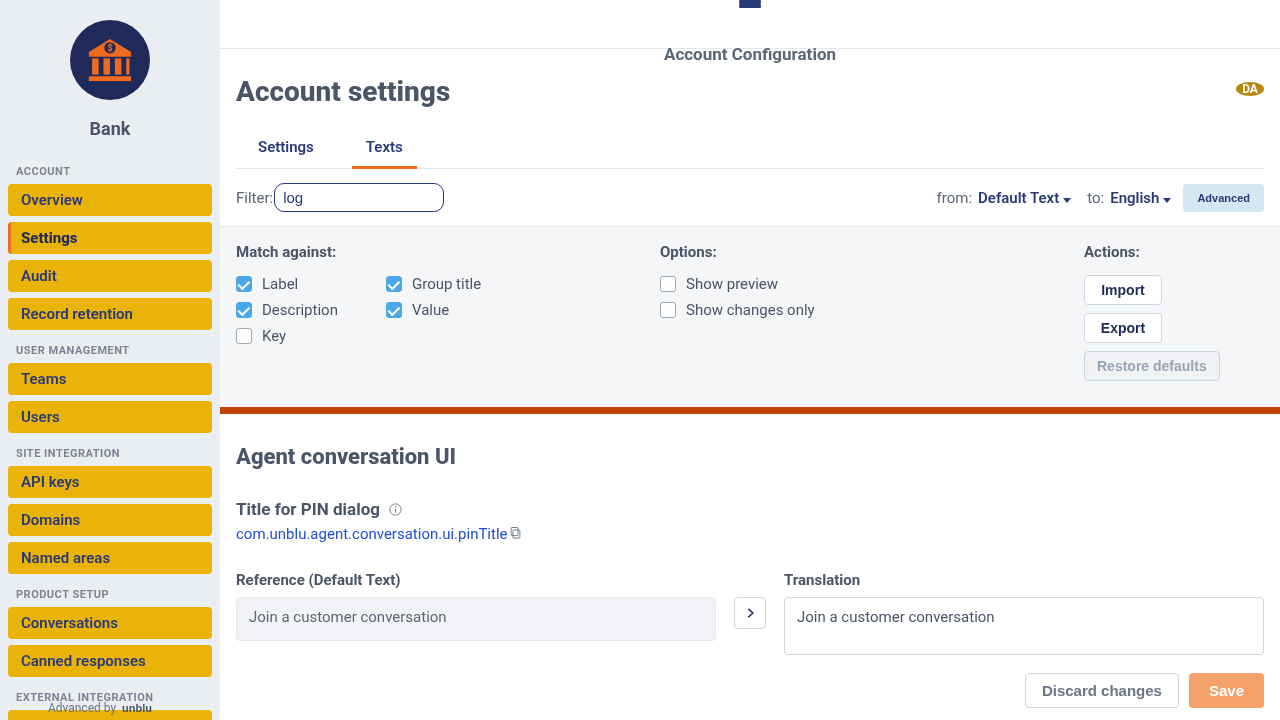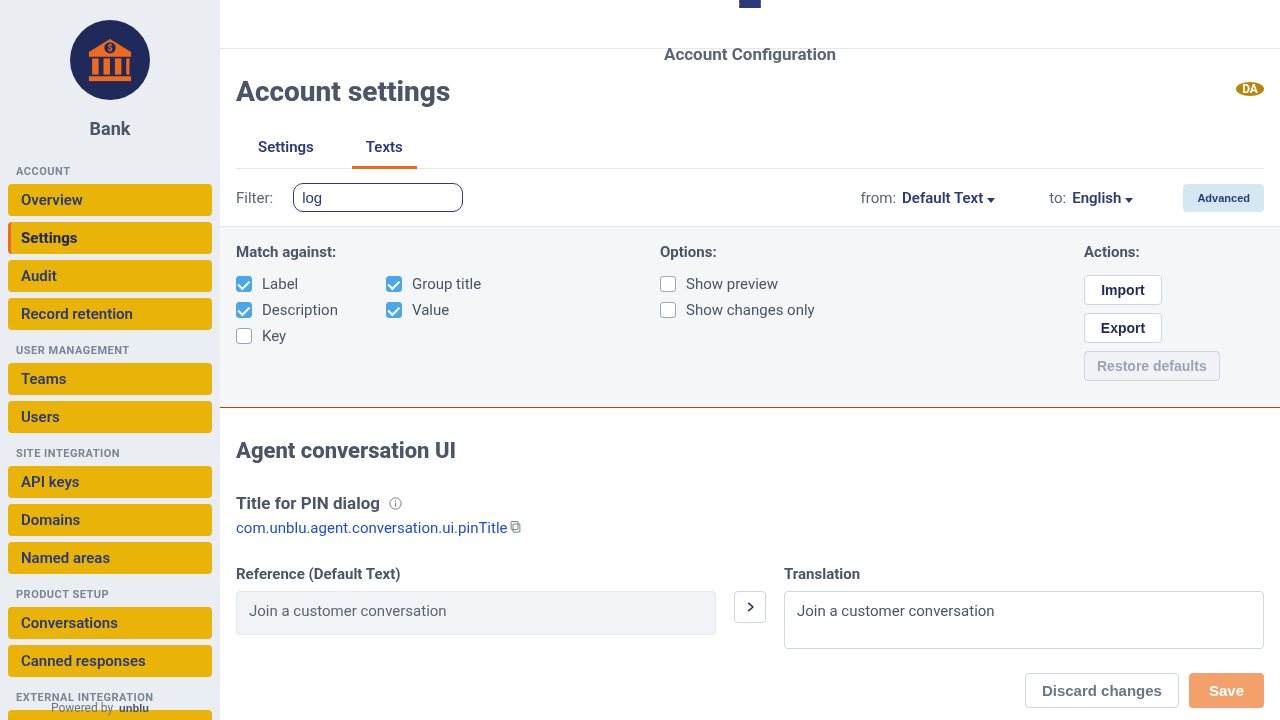--- a/index.html
+++ b/index.html
@@ -29,31 +29,31 @@
 .avatar { margin-left: auto; width: 28px; height: 28px; border-radius: 50%; background: #b8860b; color: #fff; display: flex; align-items: center; justify-content: center; font-size: 12px; font-weight: 700; }
 
 .content { flex: 1; overflow: hidden; position: relative; }
 .page-header { padding: 26px 16px 0 16px; }
 .page-title { font-size: 28px; font-weight: 800; color: #4a5568; }
 
 .tabs { display: flex; gap: 24px; margin-top: 22px; border-bottom: 1px solid #e4e7ec; padding: 0 8px; }
 .tab { padding: 8px 14px 12px 14px; font-size: 15px; font-weight: 600; color: #2a3a78; cursor: pointer; position: relative; }
 .tab.active::after { content: ""; position: absolute; left: 0; right: 0; bottom: -1px; height: 3px; background: #ed6a1f; }
 
-.filter-row { display: flex; align-items: center; padding: 14px 16px; gap: 20px; border-bottom: 1px solid #e4e7ec; }
+.filter-row { display: flex; align-items: center; padding: 14px 16px; gap: 1px; border-bottom: 1px solid #e4e7ec; }
 .filter-label { color: #5a6676; font-size: 15px; }
 .filter-input { border: 1px solid #2a3a78; border-radius: 10px; padding: 5px 8px; width: 170px; font-size: 15px; color: #2a3a78; outline: none; }
 .filter-spacer { flex: 1; }
 .sel-group { display: flex; align-items: center; gap: 6px; font-size: 15px; }
 .sel-label { color: #5a6676; }
 .sel-value { color: #2a3a78; font-weight: 600; cursor: pointer; }
 .caret { width: 0; height: 0; border-left: 4px solid transparent; border-right: 4px solid transparent; border-top: 5px solid #2a3a78; display: inline-block; margin-left: 4px; }
 .adv-btn { background: #d5e7f2; color: #2a3a78; font-weight: 700; border: none; border-radius: 4px; padding: 8px 14px; font-size: 11px; cursor: pointer; }
 
-.options-row { background: #f4f6f8; border-bottom: 1px solid #c2410c; padding: 16px 16px 18px 16px; display: flex; gap: 40px; }
+.options-row { background: #f4f6f8; border-bottom: 7px solid #c2410c; padding: 16px 16px 18px 16px; display: flex; gap: 40px; }
 .opt-col { min-width: 180px; }
 .opt-col.wide { flex: 1; }
 .opt-heading { font-weight: 700; color: #4a5568; font-size: 15px; margin-bottom: 14px; }
 .checks { display: grid; grid-template-columns: 140px 140px; gap: 8px 10px; }
 .checks.single { grid-template-columns: 240px; }
 .check { display: flex; align-items: center; gap: 10px; font-size: 15px; color: #4a5568; cursor: pointer; }
 .cbox { width: 16px; height: 16px; border: 1.5px solid #9aa5b5; border-radius: 3px; background: #fff; display: flex; align-items: center; justify-content: center; }
 .cbox.checked { background: #4aa8e8; border-color: #4aa8e8; }
 .cbox.checked::after { content: ""; width: 9px; height: 5px; border-left: 2px solid #fff; border-bottom: 2px solid #fff; transform: rotate(-45deg) translate(0,-1px); }
 .actions-col { margin-left: auto; text-align: left; }
@@ -118,21 +118,21 @@
       <a class="nav-item">Named areas</a>
 
       <div class="nav-group-label">PRODUCT SETUP</div>
       <a class="nav-item">Conversations</a>
       <a class="nav-item">Canned responses</a>
 
       <div class="nav-group-label">EXTERNAL INTEGRATION</div>
       <a class="nav-item">File interceptors</a>
     </nav>
     <div class="powered">
-      <span>Powered by</span>
+      <span>Advanced by</span>
       <svg viewBox="0 0 100 30">
           <text x="0" y="22" font-size="22" font-weight="700" fill="#4a5568" font-family="Arial">unblu</text>
         </svg>
     </div>
   </aside>
 
   <main class="main">
     <div class="topbar">
       <div class="hamburger">
           <span></span>

